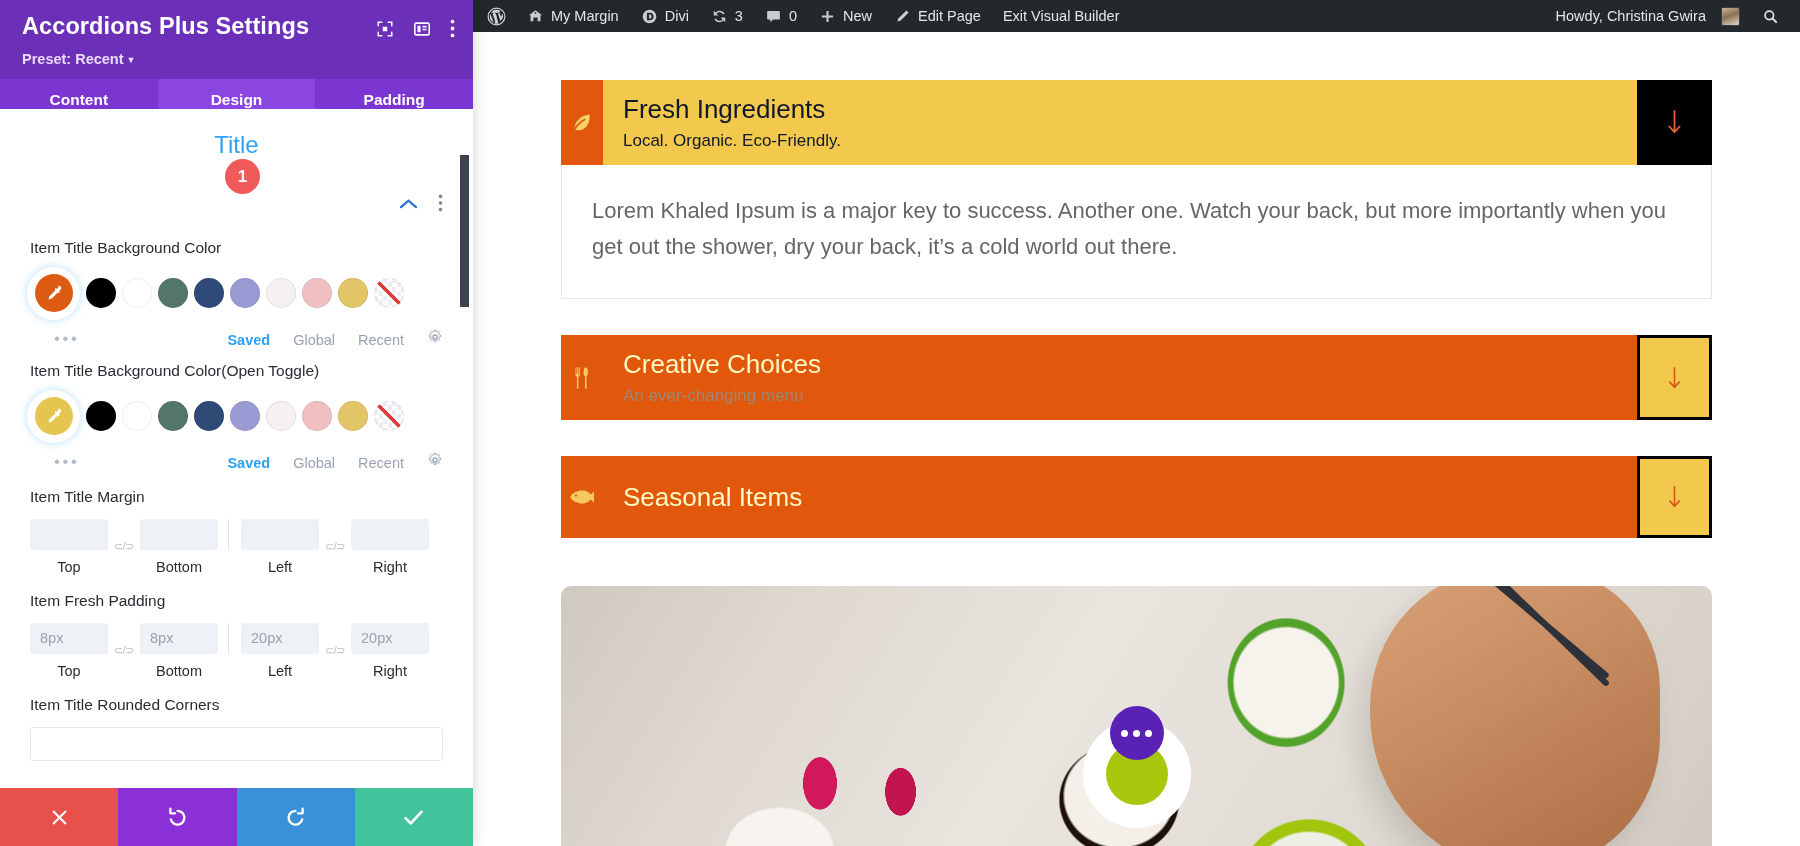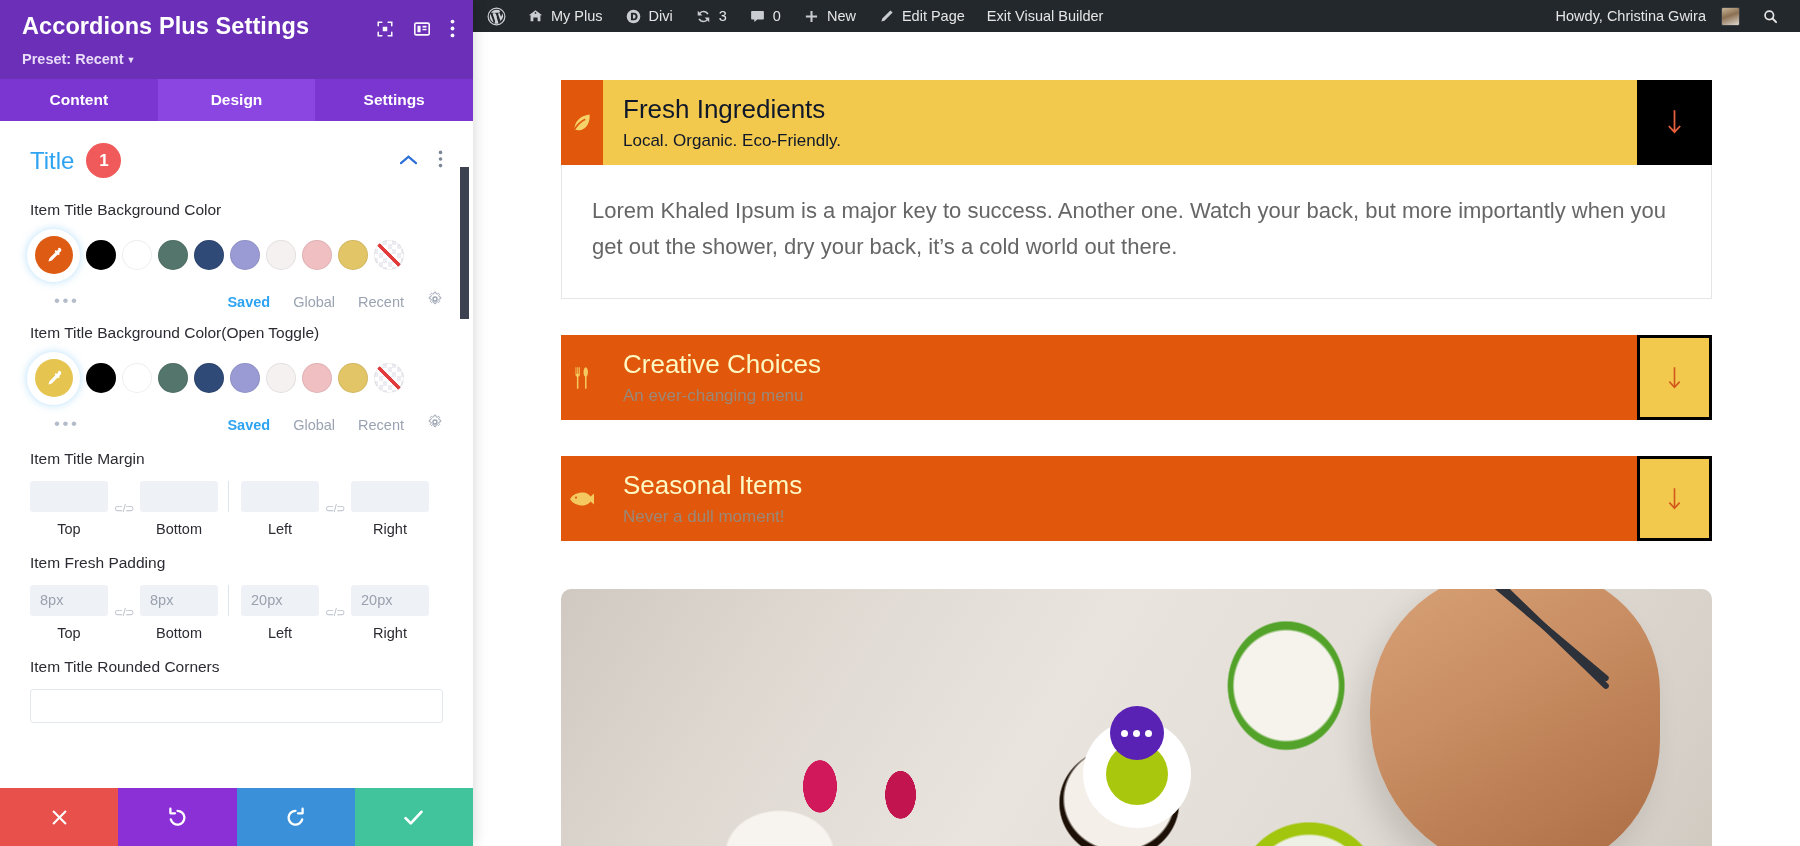--- a/index.html
+++ b/index.html
@@ -46,31 +46,31 @@
     background: #6c2eb9; background: #6b2fb8; color: #fff;
     padding: 14px 18px 12px 22px; flex: none;
   }
   .panel-header-top { display: flex; align-items: flex-start; }
   .panel-title { font-size: 23.5px; font-weight: bold; letter-spacing: .1px; line-height: 1.1; }
   .header-icons { margin-left: auto; display: flex; align-items: center; gap: 19px; padding-top: 5px; }
   .hicon { cursor: pointer; opacity: .97; display: block; }
   .preset-row { margin-top: 9px; font-size: 14.5px; font-weight: bold; color: #e9dcf8; }
   .preset-caret { font-size: 9px; margin-left: 3px; position: relative; top: -1.5px; }
 
-  .tabs { display: flex; background: #7b35d1; flex: none; height: 42px; }
+  .tabs { display: flex; background: #7b35d1; flex: none; height: 30px; }
   .tab {
     flex: 1; display: flex; align-items: center; justify-content: center;
     font-size: 15.5px; font-weight: bold; color: #fff; cursor: pointer; height: 42px;
   }
   .tab.active { background: #8b45e0; }
 
   .panel-body { flex: 1 1 auto; position: relative; overflow: hidden; background: #fff; }
   .panel-scroll { position: absolute; inset: 0; padding: 0 30px 0 30px; }
 
-  .section-head { display: flex; align-items: center; padding: 22px 0 6px 0; }
+  .section-head { display: flex; align-items: center; padding: 22px 0 6px 0; flex-direction: column; }
   .section-title { font-size: 24px; color: #2ea3f2; font-weight: normal; }
   .badge-count {
     margin-left: 12px; width: 35px; height: 35px; border-radius: 50%;
     background: #f05a5a; color: #fff; font-size: 17px; font-weight: bold;
     display: flex; align-items: center; justify-content: center;
   }
   .section-head-icons { margin-left: auto; display: flex; align-items: center; gap: 20px; }
 
   .field-label { font-size: 15.5px; color: #2b2b33; margin: 16px 0 11px 0; line-height: 1.35; }
   .field-label.tight { margin-top: 13px; }
@@ -244,21 +244,21 @@
         </span>
       </div>
 
       <div class="wpitem">
         <span>
           <svg width="17" height="17" viewBox="0 0 20 20">
               <path d="M10 2.5 2.2 8.4h2v7.1h3.3v-4.2h5v4.2h3.3V8.4h2L10 2.5z" fill="#c9cdd1"></path>
               <circle cx="10" cy="5.8" r="1" fill="#23282d"></circle>
             </svg>
         </span>
-        <span>My Plus</span>
+        <span>My Margin</span>
       </div>
 
       <div class="wpitem">
         <span>
           <svg width="17" height="17" viewBox="0 0 20 20">
               <circle cx="10" cy="10" r="8" fill="#c9cdd1"></circle>
               <path d="M7 5.6h3.2c3 0 4.6 1.7 4.6 4.4s-1.6 4.4-4.6 4.4H7V5.6zm2.4 2v4.8h.8c1.5 0 2.2-.9 2.2-2.4s-.7-2.4-2.2-2.4h-.8z" fill="#23282d"></path>
             </svg>
         </span>
         <span>Divi</span>
@@ -373,21 +373,20 @@
       <div class="acc-item item-closed">
         <div class="acc-head">
           <div class="acc-icon-pad">
             <svg width="28" height="20" viewBox="0 0 28 18">
                 <path d="M2 9c3-5 9-7 14-6.4 3 .4 5.4 2.2 6.6 3.9l3.4-3v11l-3.4-3c-1.2 1.7-3.6 3.5-6.6 3.9C11 16 5 14 2 9z" fill="#f3c960"></path>
                 <circle cx="8" cy="7.6" r="1.1" fill="#e1570b"></circle>
               </svg>
           </div>
           <div class="acc-texts">
             <div class="acc-title">Seasonal Items</div>
-            <div class="acc-sub">Never a dull moment!</div>
           </div>
           <div class="acc-toggle">
             <svg width="15" height="24" viewBox="0 0 14 22">
                 <path d="M7 1v18M2.2 14.4 7 19.6l4.8-5.2" stroke="#d4581e" stroke-width="1.5" fill="none"></path>
               </svg>
           </div>
         </div>
       </div>
 
       <div class="hero">
@@ -437,21 +436,21 @@
         </div>
       </div>
       <div class="preset-row">
         <span>Preset: Recent</span><span class="preset-caret">▼</span>
       </div>
     </div>
 
     <div class="tabs">
       <div class="tab">Content</div>
       <div class="tab active">Design</div>
-      <div class="tab">Settings</div>
+      <div class="tab">Padding</div>
     </div>
 
     <div class="panel-body">
       <div class="panel-scroll">
 
         <div class="section-head">
           <div class="section-title">Title</div>
           <div class="badge-count">1</div>
           <div class="section-head-icons">
             <span>

